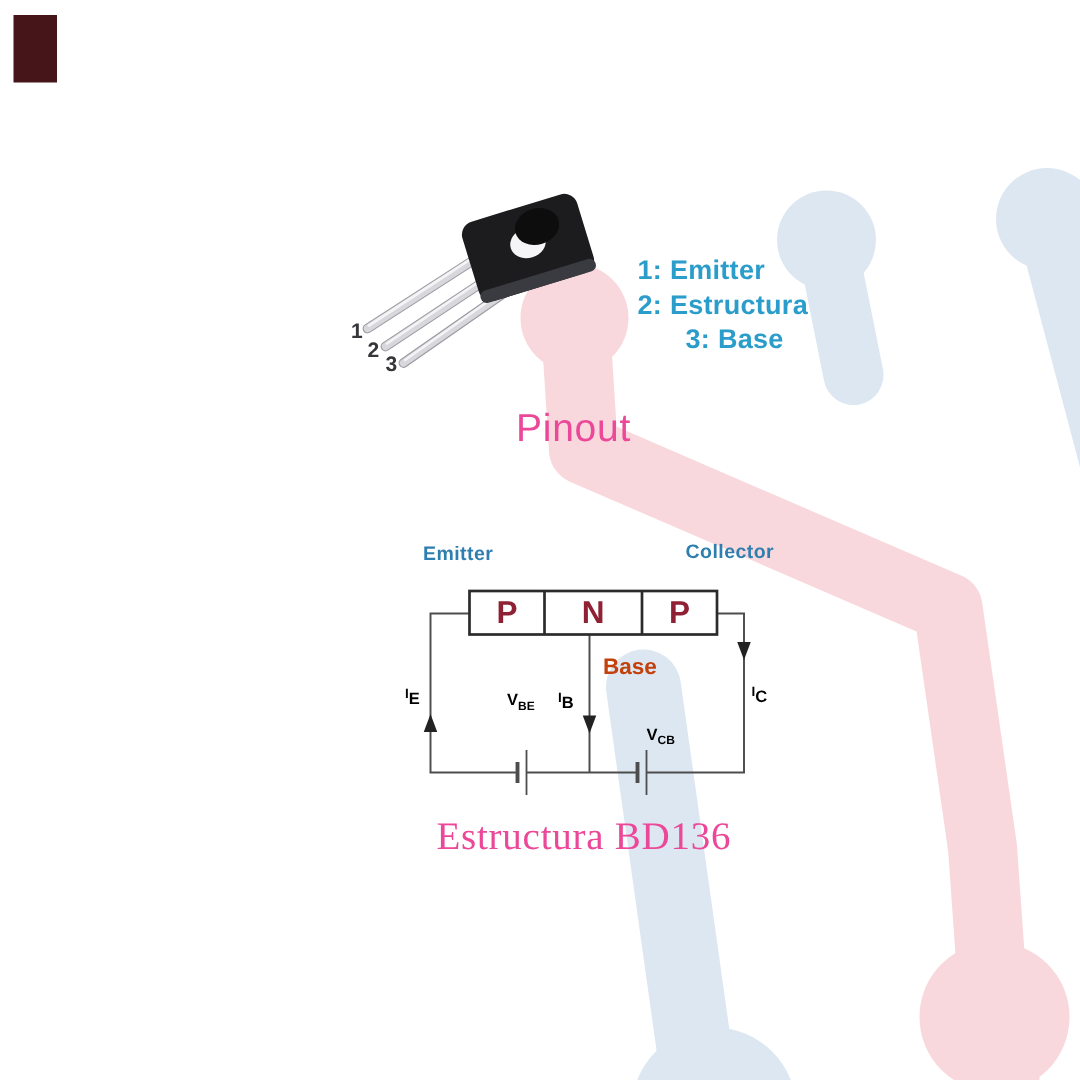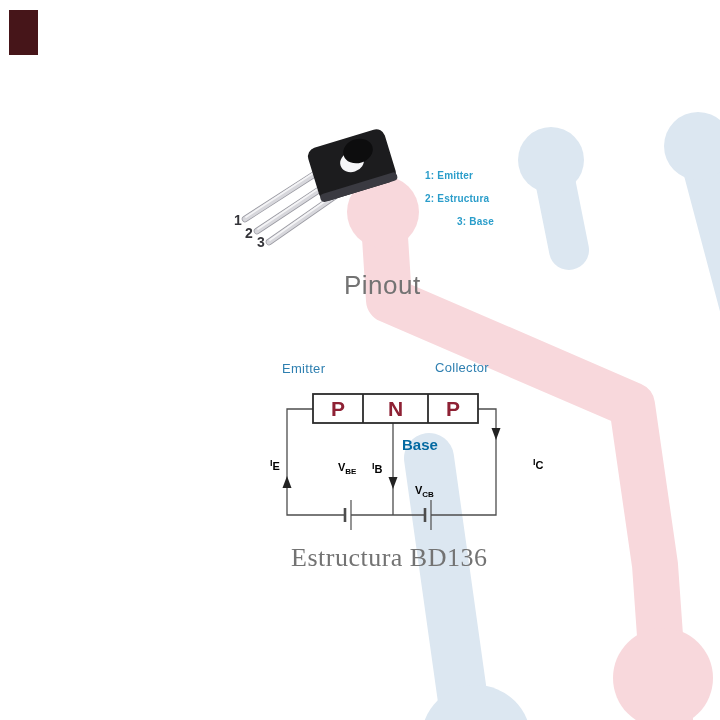--- a/index.html
+++ b/index.html
@@ -1,25 +1,25 @@
 <!DOCTYPE html>
 <html><head>
 <meta charset="utf-8">
 <style>
   html,body{margin:0;padding:0;background:#fff;}
   .stage{position:relative;width:720px;height:720px;background:#ffffff;overflow:hidden;
          font-family:"Liberation Sans",sans-serif;}
   .abs{position:absolute;left:0;top:0;}
-  .legend-line{position:absolute;left:425px;font-weight:bold;font-size:10px;color:#2a9dca;letter-spacing:.2px;}
+  .legend-line{position:absolute;left:425px;font-weight:bold;font-size:18px;color:#2a9dca;letter-spacing:.2px;}
   .pin-num{position:absolute;font-weight:bold;font-size:14px;color:#35353a;}
-  .caption{position:absolute;font-size:26px;font-weight:500;color:#737373;letter-spacing:.5px;}
-  .blk-label{position:absolute;font-weight:normal;font-size:13px;color:#2e7fb0;letter-spacing:.3px;}
+  .caption{position:absolute;font-size:26px;font-weight:500;color:#ec4899;letter-spacing:.5px;}
+  .blk-label{position:absolute;font-weight:bold;font-size:13px;color:#2e7fb0;letter-spacing:.3px;}
   .cell{position:absolute;height:29px;display:flex;align-items:center;justify-content:center;
         font-weight:bold;font-size:21px;color:#8e2134;}
-  .base-label{position:absolute;font-weight:bold;font-size:15px;color:#0369a1;}
+  .base-label{position:absolute;font-weight:bold;font-size:15px;color:#c2410c;}
   .cur,.volt{position:absolute;color:#000000;font-weight:bold;line-height:1;}
   .cur .cm{font-size:9px;vertical-align:4px;}
   .cur .cs{font-size:11px;}
   .volt .vm{font-size:11px;}
   .volt .vs{font-size:8px;vertical-align:-3px;}
   .corner{position:absolute;left:9px;top:10px;width:29px;height:45px;background:#461519;}
 </style>
 </head>
 <body>
 
@@ -97,30 +97,30 @@
       <line x1="431" y1="500" x2="431" y2="530" stroke-width="1.2"></line>
     </g>
     <g fill="#222">
       <path d="M287 476 L282.5 488 L291.5 488 Z"></path>
       <path d="M393 489 L388.5 477 L397.5 477 Z"></path>
       <path d="M496 440 L491.5 428 L500.5 428 Z"></path>
     </g>
   </svg>
 
   <div class="blk-label" style="left:282px;top:361px;">Emitter</div>
-  <div class="blk-label" style="left:435px;top:360px;">Collector</div>
+  <div class="blk-label" style="left:457px;top:360px;">Collector</div>
 
   <div class="cell" style="left:313px;top:394px;width:50px;">P</div>
   <div class="cell" style="left:363px;top:394px;width:65px;">N</div>
   <div class="cell" style="left:428px;top:394px;width:50px;">P</div>
 
   <div class="base-label" style="left:402px;top:436px;">Base</div>
 
   <div class="cur" style="left:270px;top:457px;"><span class="cm">I</span><span class="cs">E</span></div>
   <div class="cur" style="left:372px;top:460px;"><span class="cm">I</span><span class="cs">B</span></div>
-  <div class="cur" style="left:501px;top:456px;margin-left:32px;"><span class="cm">I</span><span class="cs">C</span></div>
+  <div class="cur" style="left:501px;top:456px;"><span class="cm">I</span><span class="cs">C</span></div>
 
   <div class="volt" style="left:338px;top:458px;"><span class="vm">V</span><span class="vs">BE</span></div>
-  <div class="volt" style="left:415px;top:481px;"><span class="vm">V</span><span class="vs">CB</span></div>
+  <div class="volt" style="left:431px;top:481px;"><span class="vm">V</span><span class="vs">CB</span></div>
 
   <div class="caption" style="left:291px;top:543px;font-family:Liberation Serif, serif;">Estructura BD136</div>
 
 </div>
 
 </body></html>

